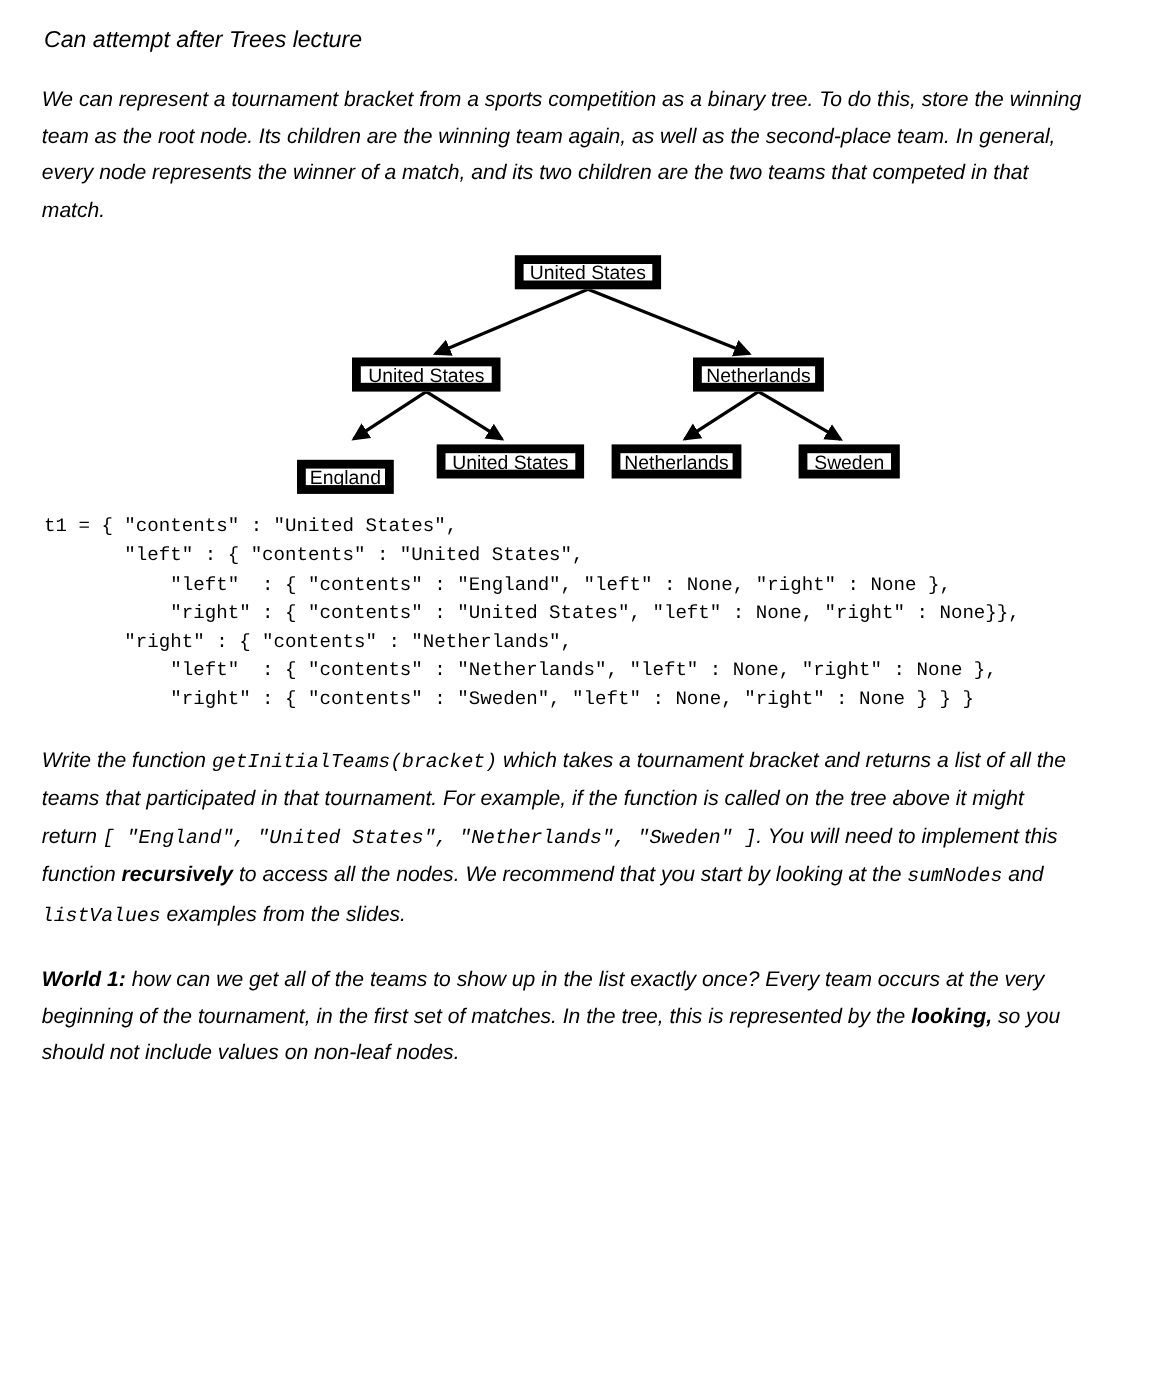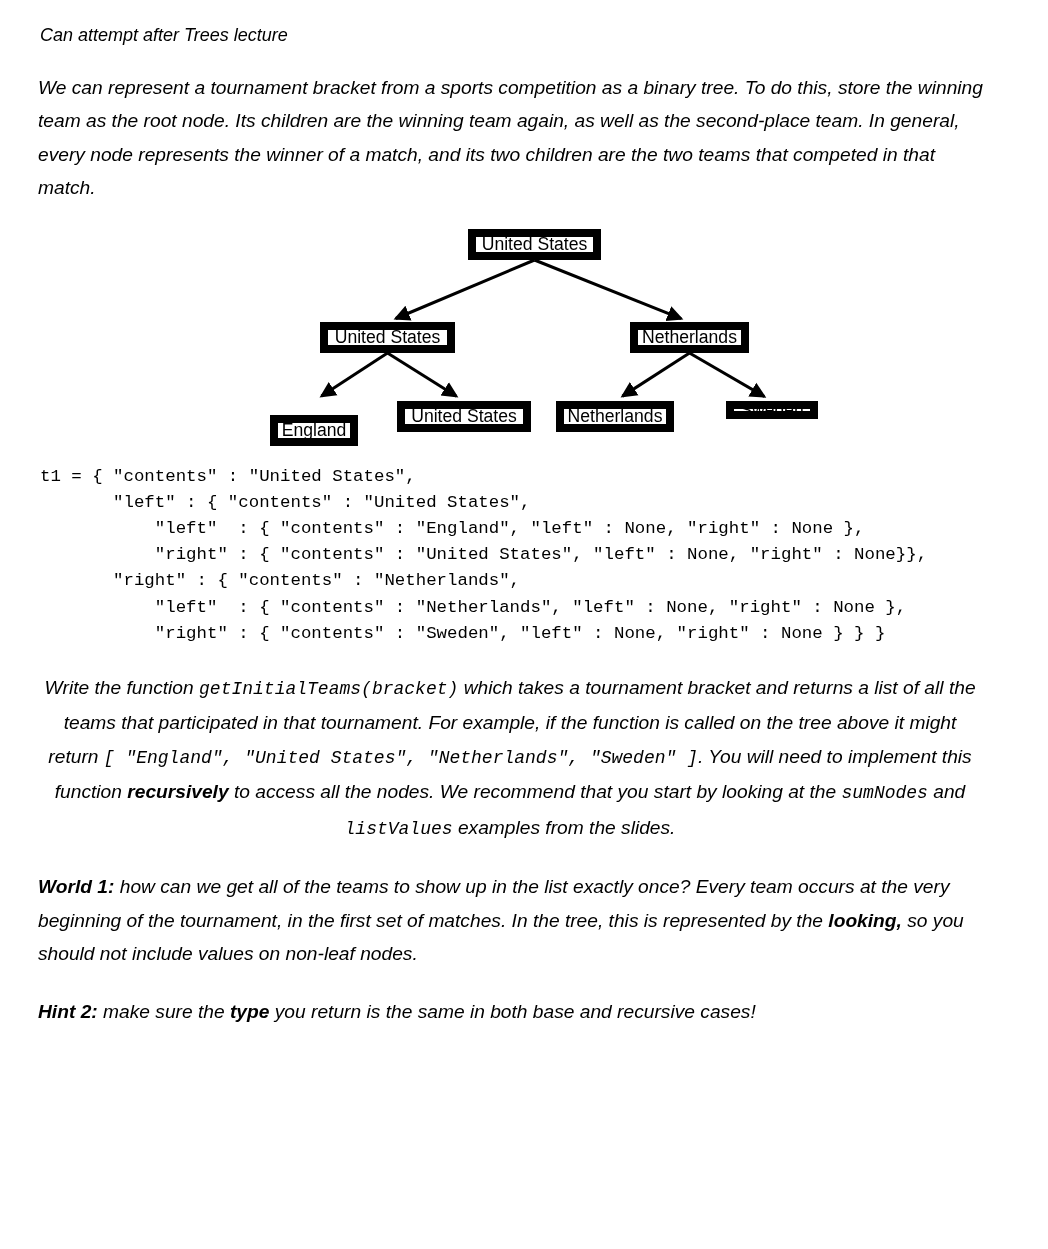--- a/index.html
+++ b/index.html
@@ -32,37 +32,37 @@
     margin: 6px 0 0 0;
     line-height: 1.25;
     letter-spacing: -0.1px;
     white-space: nowrap;
   }
   .title .mono {
     font-family: "Liberation Mono", "DejaVu Sans Mono", monospace;
     font-size: 24px;
   }
   .subtitle {
-    font-size: 18px;
+    font-size: 21px;
     font-style: italic;
     font-weight: 400;
     margin: 18px 0 0 2px;
     line-height: 1.25;
   }
 
   
   p.body {
     font-size: 19.2px;
     line-height: 33.5px;
     margin: 24px 0 0 0;
     text-align: left;
     max-width: 948px;
     font-style: italic;
   }
-  p.body.tight { max-width: 944px; text-align: center; }
+  p.body.tight { max-width: 944px; }
   .mono-in {
     font-family: "Liberation Mono", "DejaVu Sans Mono", monospace;
     font-size: 18px;
   }
   .b { font-weight: bold; }
 
   
   pre.code {
     font-family: "Liberation Mono", "DejaVu Sans Mono", monospace;
     font-size: 17.4px;
@@ -128,33 +128,32 @@
             <line x1="651.5" y1="134" x2="726.2208649606156" y2="177.47395779526727" stroke="#000000" stroke-width="3" marker-end="url(#arrowhead)"></line>
           </g>
       </svg>
       <div id="node-layer">
           <div class="node" style="left: 430px; top: 10px; width: 133px; height: 31px; border-color: rgb(0, 0, 0); background: rgb(255, 255, 255);">United States</div>
           <div class="node" style="left: 282px; top: 103px; width: 135px; height: 31px; border-color: rgb(0, 0, 0); background: rgb(255, 255, 255);">United States</div>
           <div class="node" style="left: 592px; top: 103px; width: 119px; height: 31px; border-color: rgb(0, 0, 0); background: rgb(255, 255, 255);">Netherlands</div>
           <div class="node" style="left: 232px; top: 182px; width: 88px; height: 31px; border-color: rgb(0, 0, 0); background: rgb(255, 255, 255); margin-top: 14px;">England</div>
           <div class="node" style="left: 359px; top: 182px; width: 134px; height: 31px; border-color: rgb(0, 0, 0); background: rgb(255, 255, 255);">United States</div>
           <div class="node" style="left: 518px; top: 182px; width: 118px; height: 31px; border-color: rgb(0, 0, 0); background: rgb(255, 255, 255);">Netherlands</div>
-          <div class="node" style="left: 688px; top: 182px; width: 92px; height: 18px; border-color: rgb(0, 0, 0); background: rgb(255, 255, 255);">Sweden</div>
+          <div class="node" style="left: 688px; top: 182px; width: 92px; height: 31px; border-color: rgb(0, 0, 0); background: rgb(255, 255, 255);">Sweden</div>
         </div>
     </div>
 
 
     <pre class="code">t1 = { "contents" : "United States",
        "left" : { "contents" : "United States",
            "left"  : { "contents" : "England", "left" : None, "right" : None },
            "right" : { "contents" : "United States", "left" : None, "right" : None}},
        "right" : { "contents" : "Netherlands",
            "left"  : { "contents" : "Netherlands", "left" : None, "right" : None },
            "right" : { "contents" : "Sweden", "left" : None, "right" : None } } }</pre>
 
     <p class="body tight"><span>Write the function </span><span class="mono-in">getInitialTeams(bracket)</span><span> which takes a tournament bracket and returns a list of all the teams that participated in that tournament. For example, if the function is called on the tree above it might return </span><span class="mono-in">[ "England", "United States", "Netherlands", "Sweden" ]</span><span>. You will need to implement this function </span><span class="b">recursively</span><span> to access all the nodes. We recommend that you start by looking at the </span><span class="mono-in">sumNodes</span><span> and </span><span class="mono-in">listValues</span><span> examples from the slides.</span></p>
 
     <p class="body"><span class="b">World 1:</span><span> how can we get all of the teams to show up in the list exactly once? Every team occurs at the very beginning of the tournament, in the first set of matches. In the tree, this is represented by the </span><span class="b">looking,</span><span> so you should not include values on non-leaf nodes.</span></p>
 
-    <p class="body"><span class="b">Hint 2:</span><span> make sure the </span><span class="b">type</span><span> you return is the same in both base and recursive cases!</span></p>
 
   </div>
 </div>
 
 </body></html>

